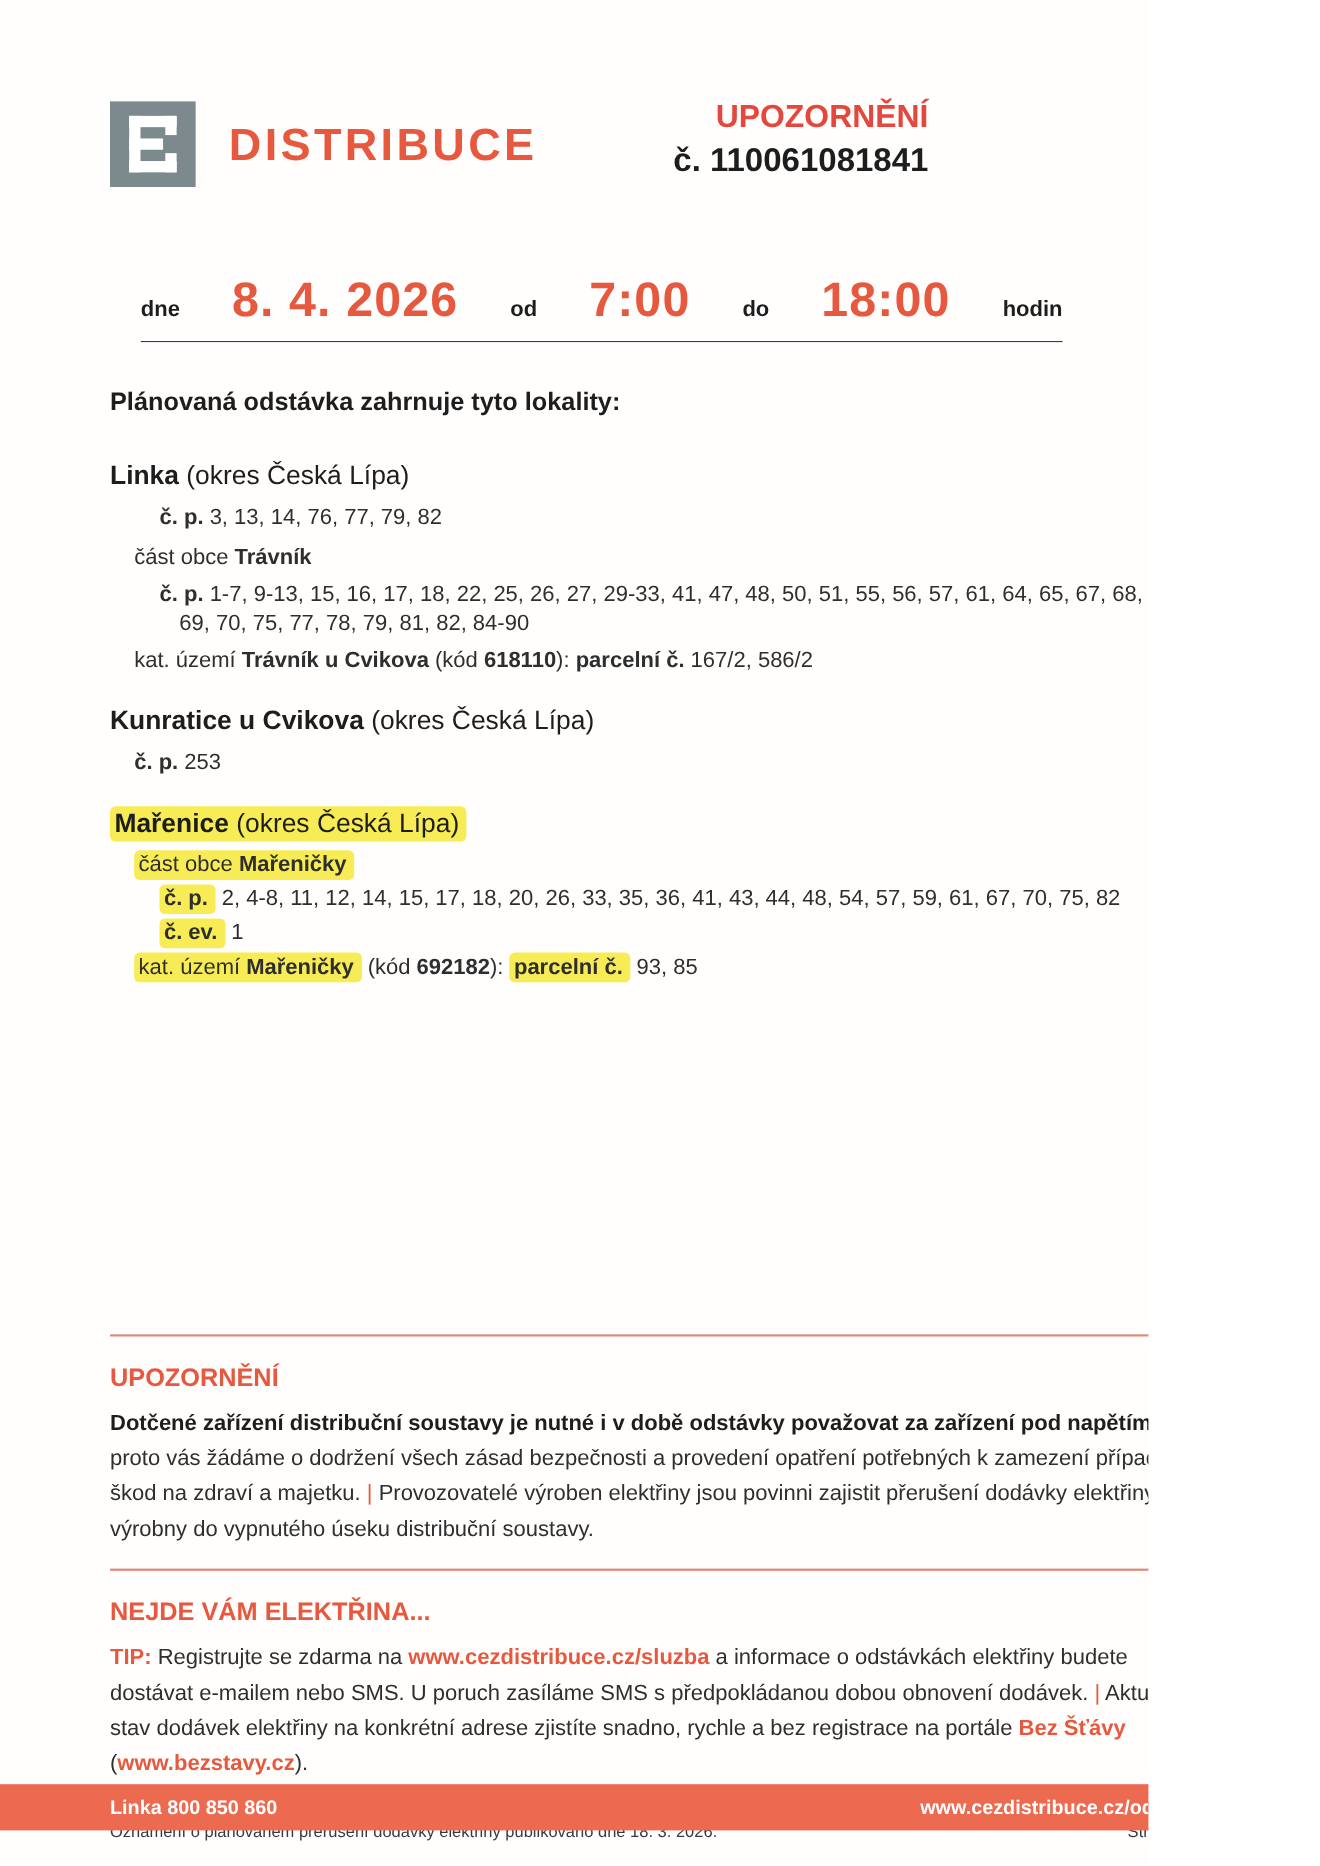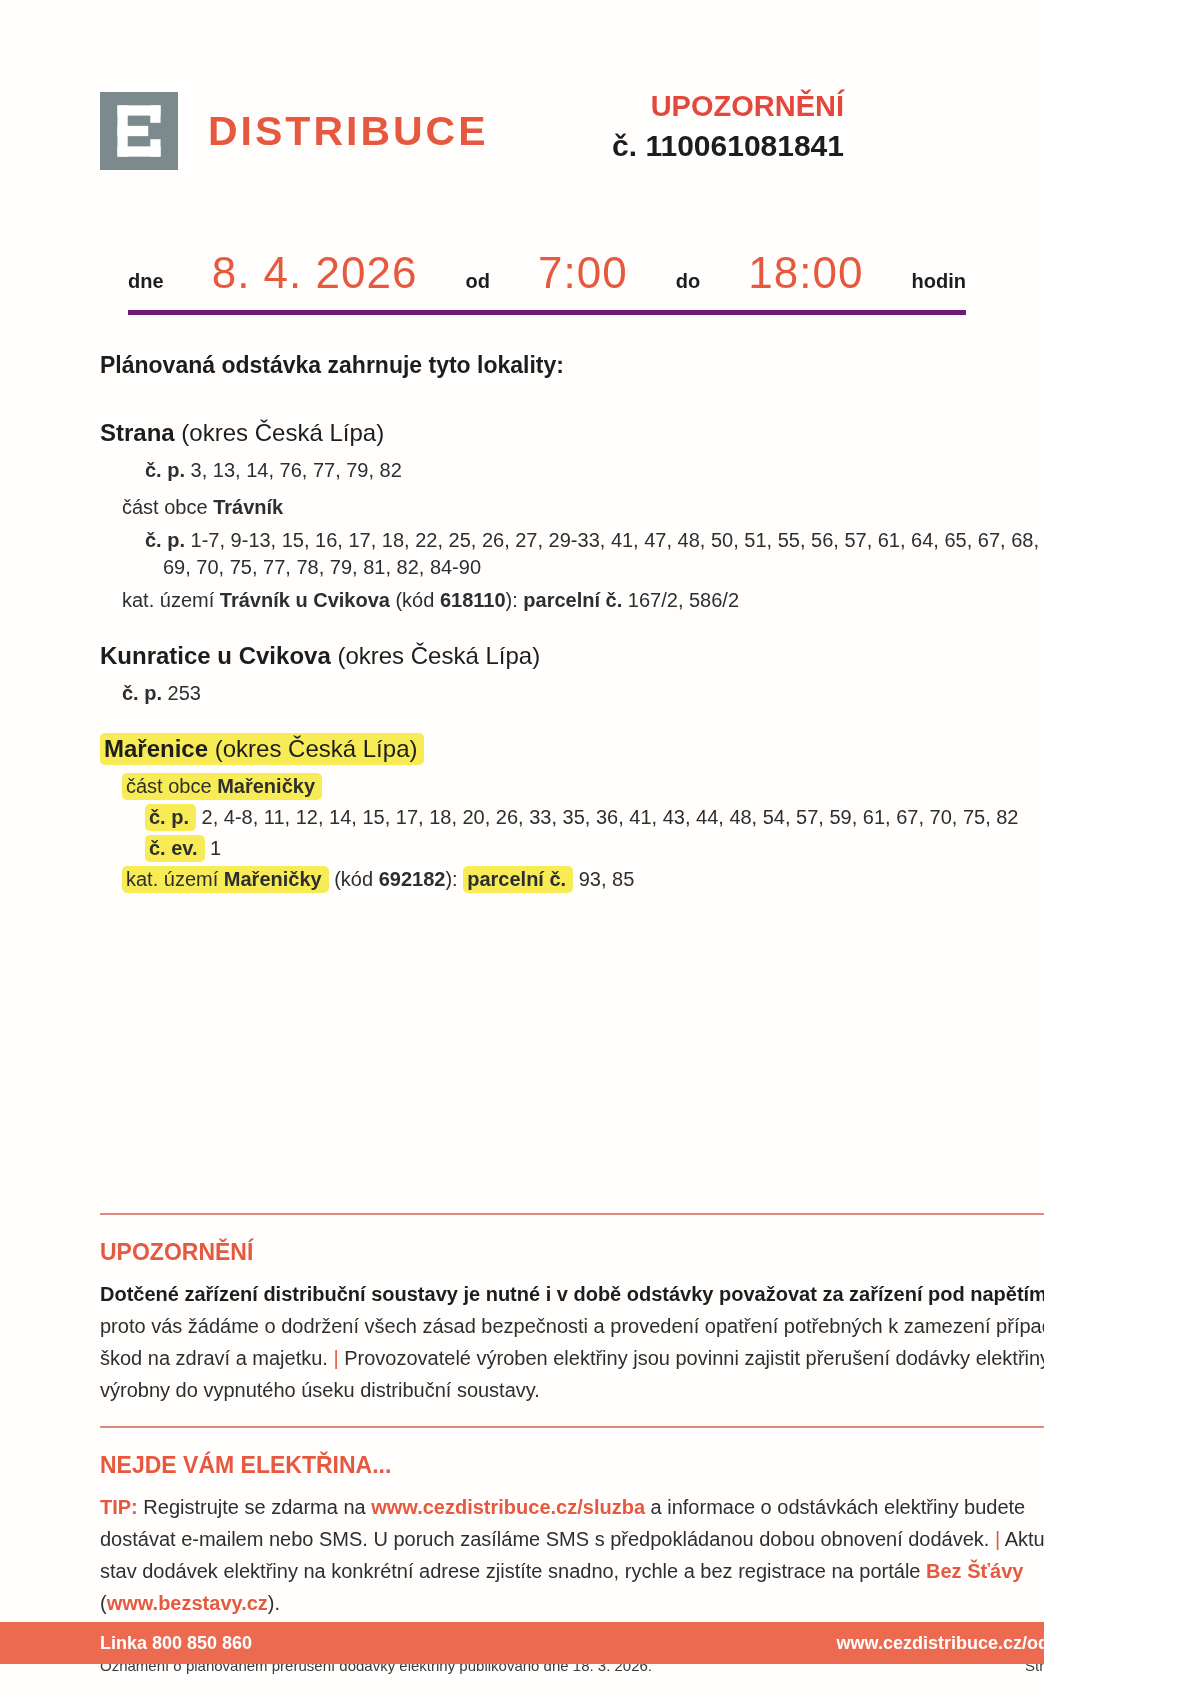--- a/index.html
+++ b/index.html
@@ -11,24 +11,24 @@
   .brand{position:absolute;left:100px;top:92px;display:flex;align-items:center;gap:30px;}
   .logo-box{width:78px;height:78px;flex:0 0 auto;}
   .brand-name{font-size:41px;font-weight:bold;color:#e6593f;letter-spacing:3px;}
   .notice-block{position:absolute;right:200px;top:86px;text-align:right;line-height:40px;}
   .notice-red{font-size:29px;font-weight:bold;color:#e4483c;}
   .notice-num{font-size:30px;font-weight:bold;color:#1d1d1d;}
   
   .schedule{
     position:absolute;left:128px;top:248px;width:838px;
     display:flex;justify-content:space-between;align-items:baseline;
-    border-bottom:5px solid #701a75;padding-bottom:12px;
+    border-bottom:1px solid #701a75;padding-bottom:12px;
   }
   .sch-label{font-size:20px;font-weight:bold;color:#1d1d1d;}
-  .sch-value{font-size:44px;font-weight:normal;color:#e6593f;letter-spacing:1px;}
+  .sch-value{font-size:44px;font-weight:bold;color:#e6593f;letter-spacing:1px;}
   
   .localities{position:absolute;left:100px;top:352px;width:1010px;}
   .intro{font-size:23px;font-weight:bold;color:#1d1d1d;margin:0 0 40px 0;}
   .loc-h{font-size:24px;font-weight:normal;color:#1d1d1d;margin:0 0 12px 0;}
   .loc-h b{font-weight:bold;}
   .line{font-size:20px;margin:0 0 8px 0;color:#2e2e2e;}
   .ind1{margin-left:22px;}
   .ind2{margin-left:45px;}
   .hang{padding-left:18px;text-indent:-18px;width:880px;line-height:27px;}
   .mb14{margin-bottom:14px;} .mb26{margin-bottom:30px;}
@@ -84,21 +84,21 @@
     <span class="sch-label">od</span>
     <span class="sch-value">7:00</span>
     <span class="sch-label">do</span>
     <span class="sch-value">18:00</span>
     <span class="sch-label">hodin</span>
   </div>
 
   <div class="localities">
     <p class="intro">Plánovaná odstávka zahrnuje tyto lokality:</p>
 
-    <p class="loc-h"><b>Strana</b><span> (okres Česká Lípa)</span></p>
+    <p class="loc-h"><b>Linka</b><span> (okres Česká Lípa)</span></p>
     <p class="line ind2 mb14"><b>č. p.</b><span> 3, 13, 14, 76, 77, 79, 82</span></p>
     <p class="line ind1"><span>část obce </span><b>Trávník</b></p>
     <p class="line ind2 hang"><b>č. p.</b><span> 1-7, 9-13, 15, 16, 17, 18, 22, 25, 26, 27, 29-33, 41, 47, 48, 50, 51, 55, 56, 57, 61, 64, 65, 67, 68, 69, 70, 75, 77, 78, 79, 81, 82, 84-90</span></p>
     <p class="line ind1 mb26"><span>kat. území </span><b>Trávník u Cvikova</b><span> (kód </span><b>618110</b><span>): </span><b>parcelní č.</b><span> 167/2, 586/2</span></p>
 
     <p class="loc-h"><b>Kunratice u Cvikova</b><span> (okres Česká Lípa)</span></p>
     <p class="line ind1 mb26"><b>č. p.</b><span> 253</span></p>
 
     <p class="loc-h mt-sec"><span class="hl"><b>Mařenice</b><span> (okres Česká Lípa)</span></span></p>
     <p class="line ind1"><span class="hl"><span>část obce </span><b>Mařeničky</b></span></p>

